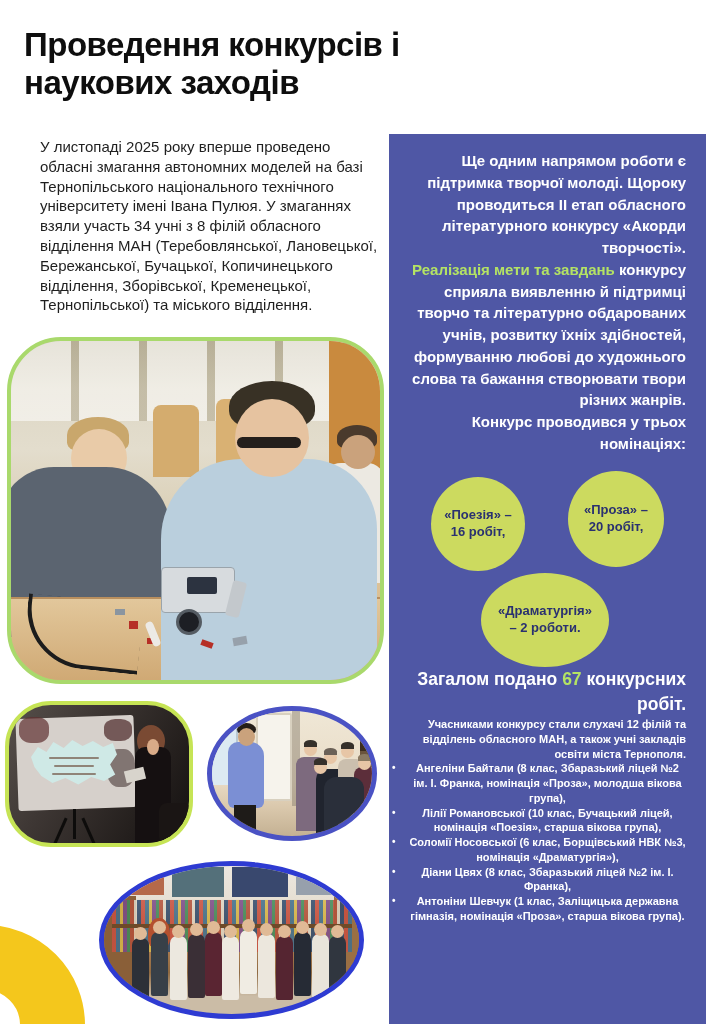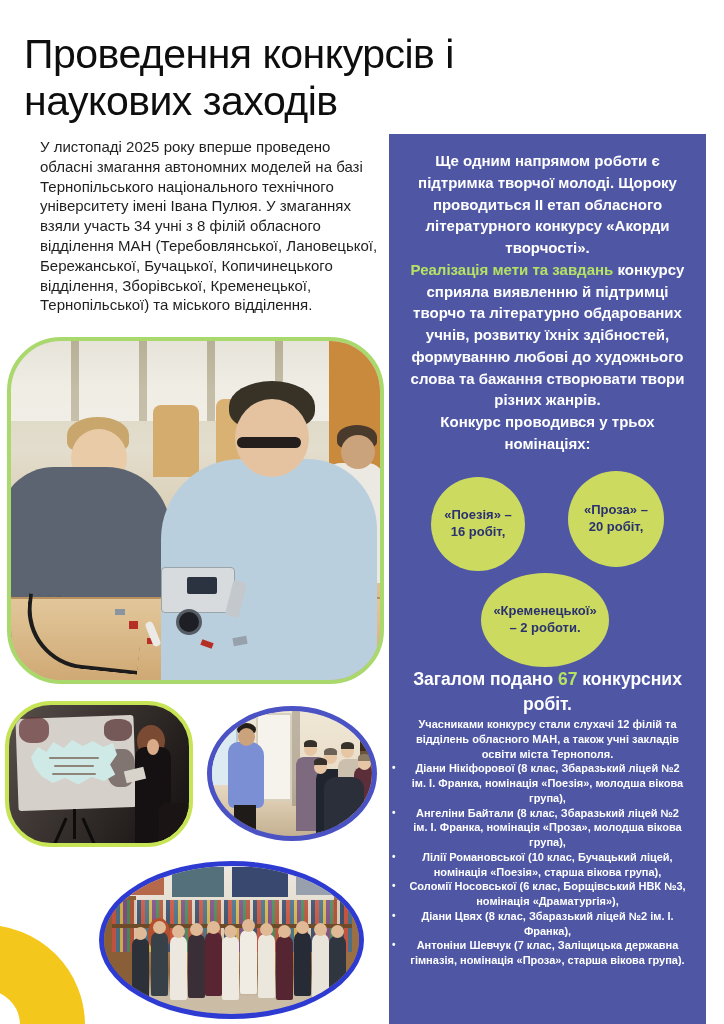--- a/index.html
+++ b/index.html
@@ -1,21 +1,21 @@
 <!DOCTYPE html>
 <html><head>
 <meta charset="utf-8">
 <style>
   html,body{margin:0;padding:0;background:#ffffff;}
   #page{position:relative;width:724px;height:1024px;background:#ffffff;overflow:hidden;
         font-family:"Liberation Sans",sans-serif;}
 
   
   .title{position:absolute;left:24px;top:4px;width:670px;color:#0e0e0e;
-         font-size:41px;font-weight:400;line-height:1.14;letter-spacing:-0.5px;}
+         font-size:33px;font-weight:700;line-height:1.14;letter-spacing:-0.5px;}
   .title span{display:block;}
 
   
   .intro{position:absolute;left:40px;top:122px;width:338px;color:#1f1f1f;
          font-size:15px;line-height:1.32;font-weight:500;}
 
   
   .photo{position:absolute;overflow:hidden;box-sizing:border-box;}
   .ph{position:absolute;}
 
@@ -115,21 +115,21 @@
   .lf7{left:136px;top:64px;background:#f0ece3;} .lf8{left:154px;top:68px;background:#ece7dd;}
   .lf9{left:172px;top:70px;background:#552531;} .lf10{left:190px;top:66px;background:#262b35;}
   .lf11{left:208px;top:68px;background:#e9e4da;} .lf12{left:225px;top:70px;background:#30363f;}
 
   .yellow-arc{position:absolute;left:-115px;top:925px;width:200px;height:200px;border:65px solid #f4c71c;
       border-radius:50%;box-sizing:border-box;}
 
   
   .panel{position:absolute;left:389px;top:134px;width:317px;height:890px;background:#4f57a5;color:#ffffff;
          text-align:center;box-sizing:border-box;padding:16px 20px 0;font-weight:bold;}
-  .panel p{margin:0;}
+  .panel p{margin:0;text-align:right;}
   .p1,.p2{font-size:15px;line-height:1.45;}
   .p2{margin-top:20px;}
   .hl{color:#b4e364;}
   .p3{font-size:15px;line-height:1.45;margin-top:22px;}
   .circles{position:relative;height:198px;margin-top:14px;}
   .circle{position:absolute;background:#ccda5f;color:#2a3170;border-radius:50%;display:flex;
           flex-direction:column;align-items:center;justify-content:center;font-size:13px;line-height:1.3;}
   .c1{left:22px;top:8px;width:94px;height:94px;}
   .c2{right:22px;top:2px;width:96px;height:96px;}
   .c3{left:72px;top:104px;width:128px;height:94px;}
@@ -261,33 +261,32 @@
     <div class="circles">
       <div class="circle c1">
         <span>«Поезія» –</span>
         <span>16 робіт,</span>
       </div>
       <div class="circle c2">
         <span>«Проза» –</span>
         <span>20 робіт,</span>
       </div>
       <div class="circle c3">
-        <span>«Кременецької»</span>
+        <span>«Драматургія»</span>
         <span>– 2 роботи.</span>
       </div>
     </div>
 
     <p class="total"><span>Загалом подано </span><span class="hl">67</span><span> конкурсних робіт.</span></p>
 
     <div class="fine">
       <p>Учасниками конкурсу стали слухачі 12 філій та відділень обласного МАН, а також учні закладів освіти міста Тернополя.</p>
       <ul class="jury-list">
-        <li>Діани Нікіфорової (8 клас, Збаразький ліцей №2 ім. І. Франка, номінація «Поезія», молодша вікова група),</li>
         <li>Ангеліни Байтали (8 клас, Збаразький ліцей №2 ім. І. Франка, номінація «Проза», молодша вікова група),</li>
         <li>Лілії Романовської (10 клас, Бучацький ліцей, номінація «Поезія», старша вікова група),</li>
         <li>Соломії Носовської (6 клас, Борщівський НВК №3, номінація «Драматургія»),</li>
         <li>Діани Цвях (8 клас, Збаразький ліцей №2 ім. І. Франка),</li>
-        <li>Антоніни Шевчук (7 клас, Заліщицька державна гімназія, номінація «Проза», старша вікова група).</li>
+        <li>Антоніни Шевчук (1 клас, Заліщицька державна гімназія, номінація «Проза», старша вікова група).</li>
       </ul>
     </div>
   </div>
 
 </div>
 
 </body></html>

